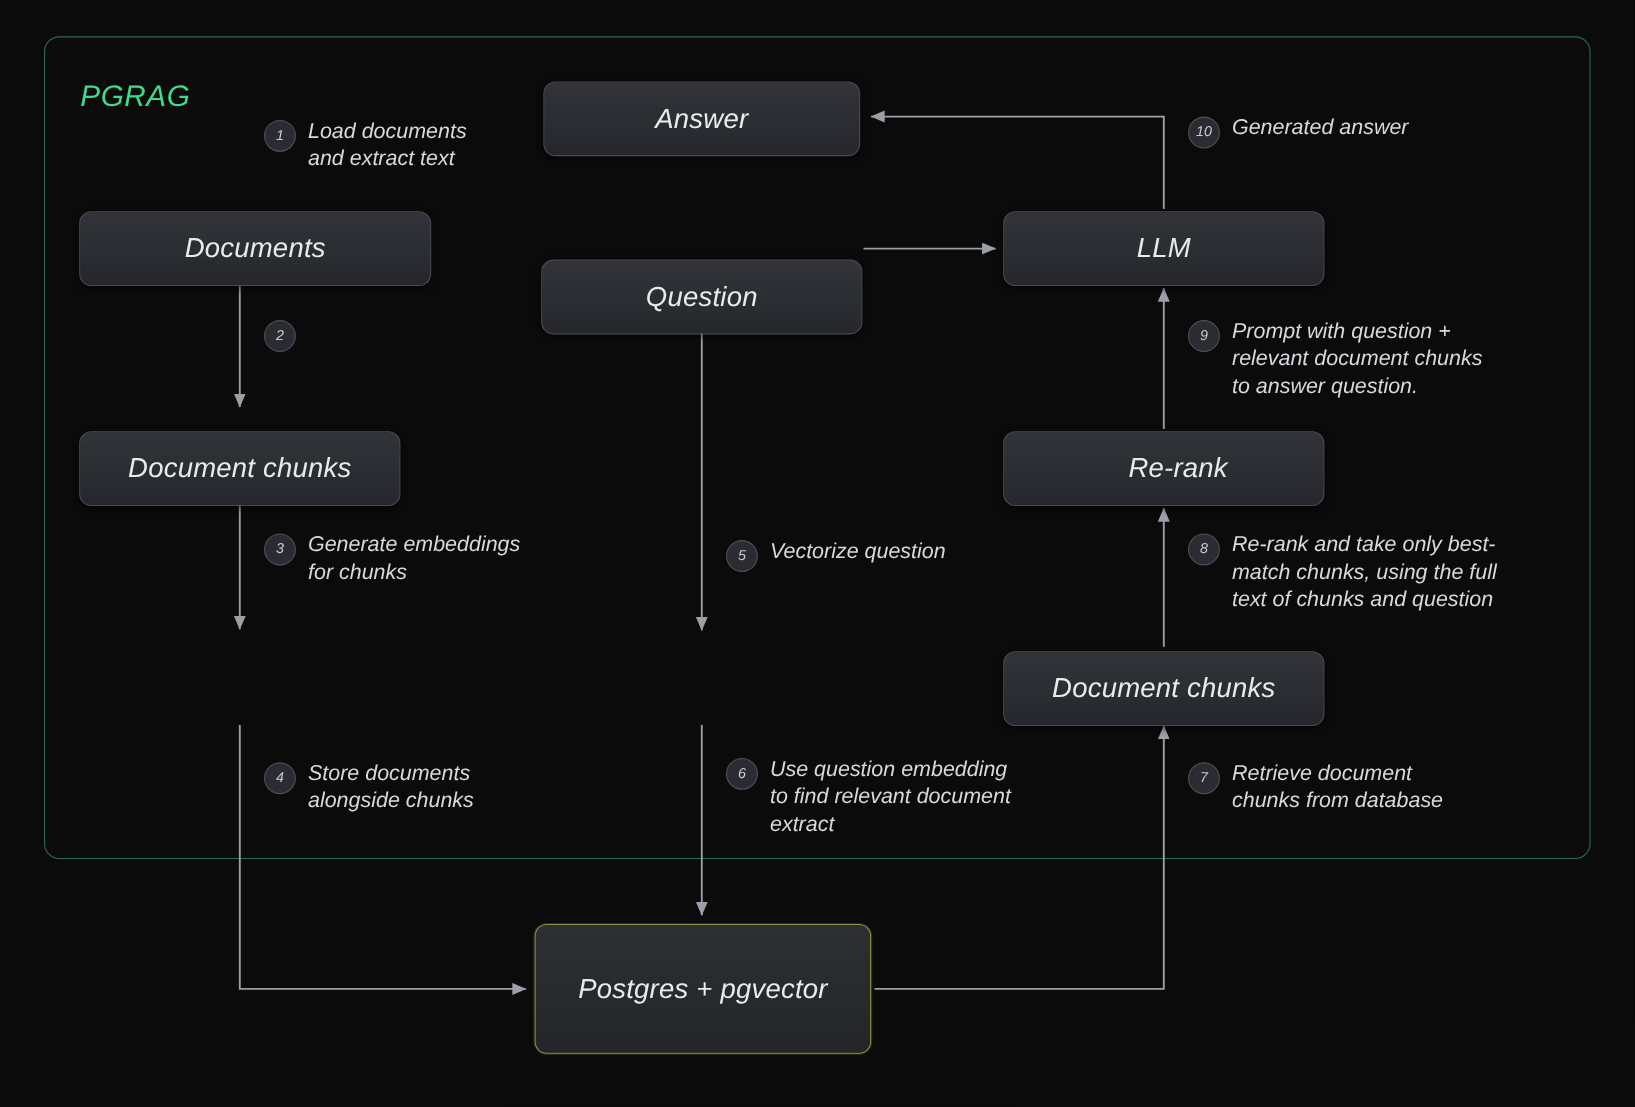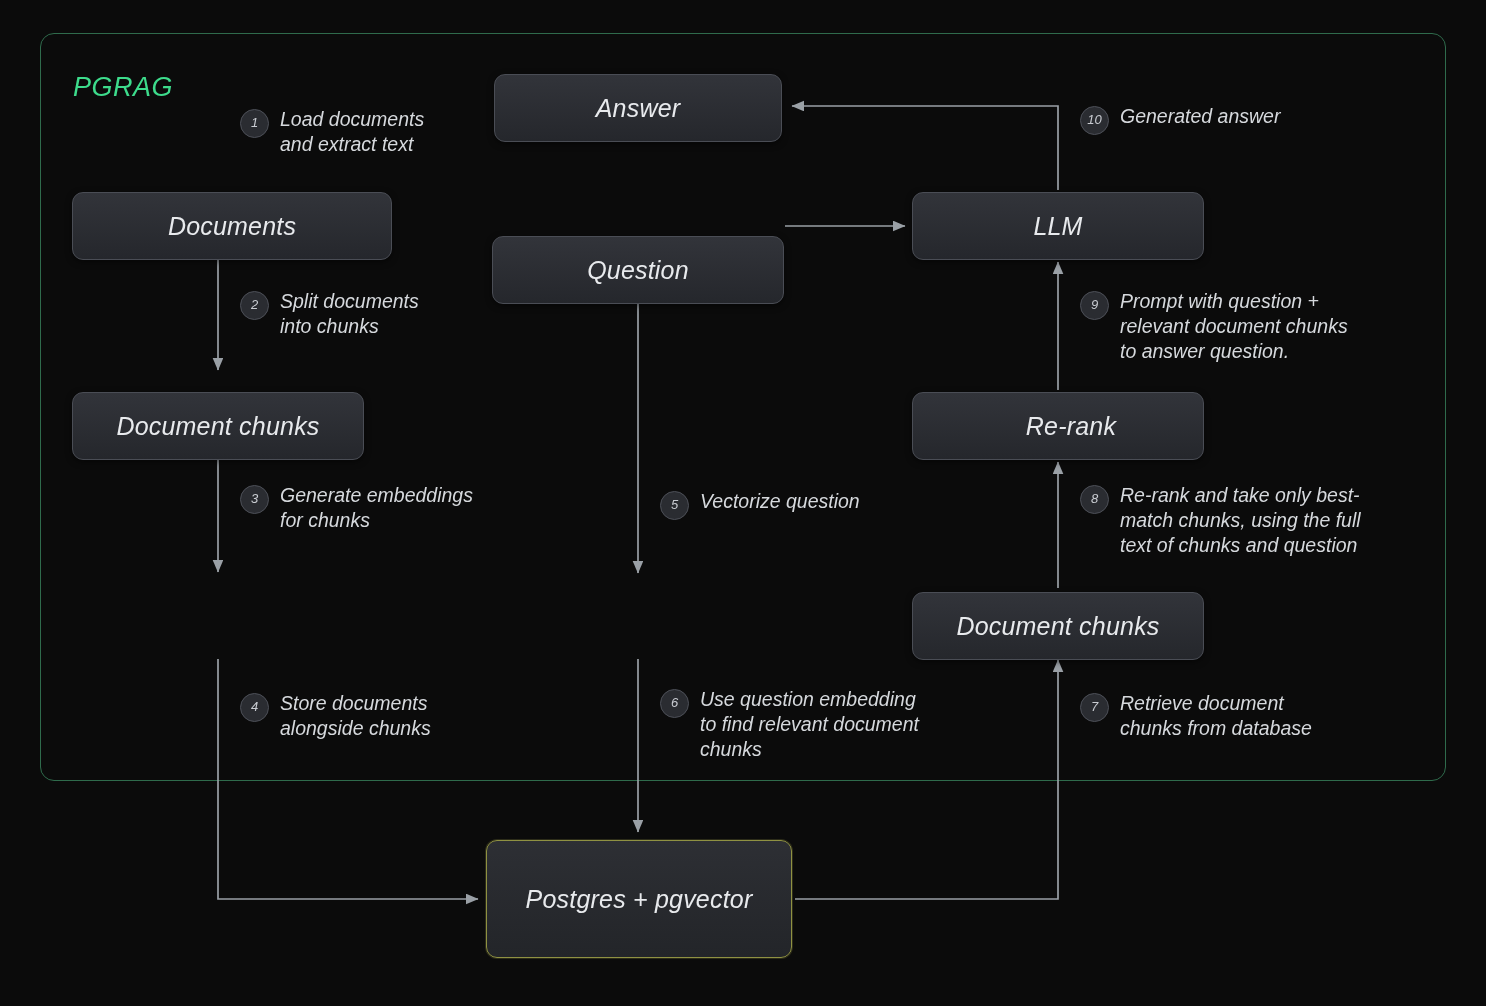--- a/index.html
+++ b/index.html
@@ -180,22 +180,20 @@
   </div>
 
   <div class="step" style="left:240px; top:107px; width:250px;">
     <span class="badge">1</span>
     <span class="txt">Load documents
 and extract text</span>
   </div>
 
   <div class="step" style="left:240px; top:289px; width:260px;">
     <span class="badge">2</span>
-    <span class="txt">Split documents
-into chunks</span>
   </div>
 
   <div class="step" style="left:240px; top:483px; width:300px;">
     <span class="badge">3</span>
     <span class="txt">Generate embeddings
 for chunks</span>
   </div>
 
   <div class="step" style="left:240px; top:691px; width:280px;">
     <span class="badge">4</span>
@@ -205,21 +203,21 @@
 
   <div class="step" style="left:660px; top:489px; width:270px;">
     <span class="badge">5</span>
     <span class="txt">Vectorize question</span>
   </div>
 
   <div class="step" style="left:660px; top:687px; width:330px;">
     <span class="badge">6</span>
     <span class="txt">Use question embedding
 to find relevant document
-chunks</span>
+extract</span>
   </div>
 
   <div class="step" style="left:1080px; top:691px; width:300px;">
     <span class="badge">7</span>
     <span class="txt">Retrieve document
 chunks from database</span>
   </div>
 
   <div class="step" style="left:1080px; top:483px; width:340px;">
     <span class="badge">8</span>

